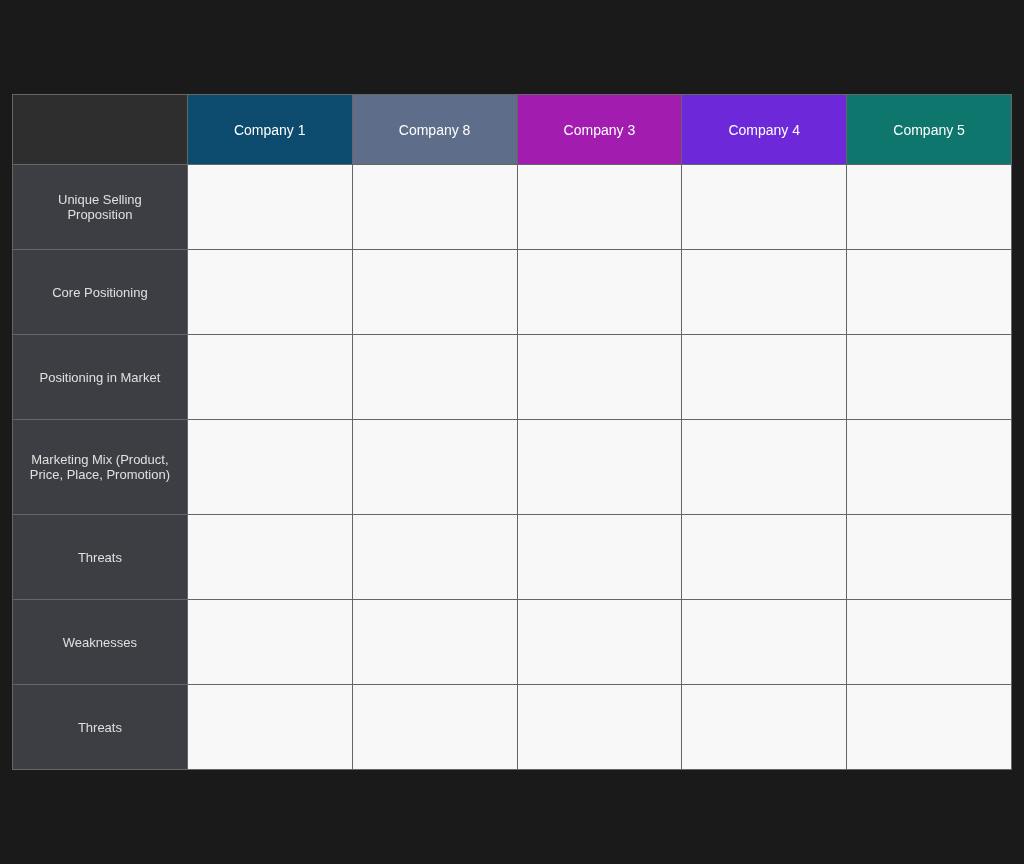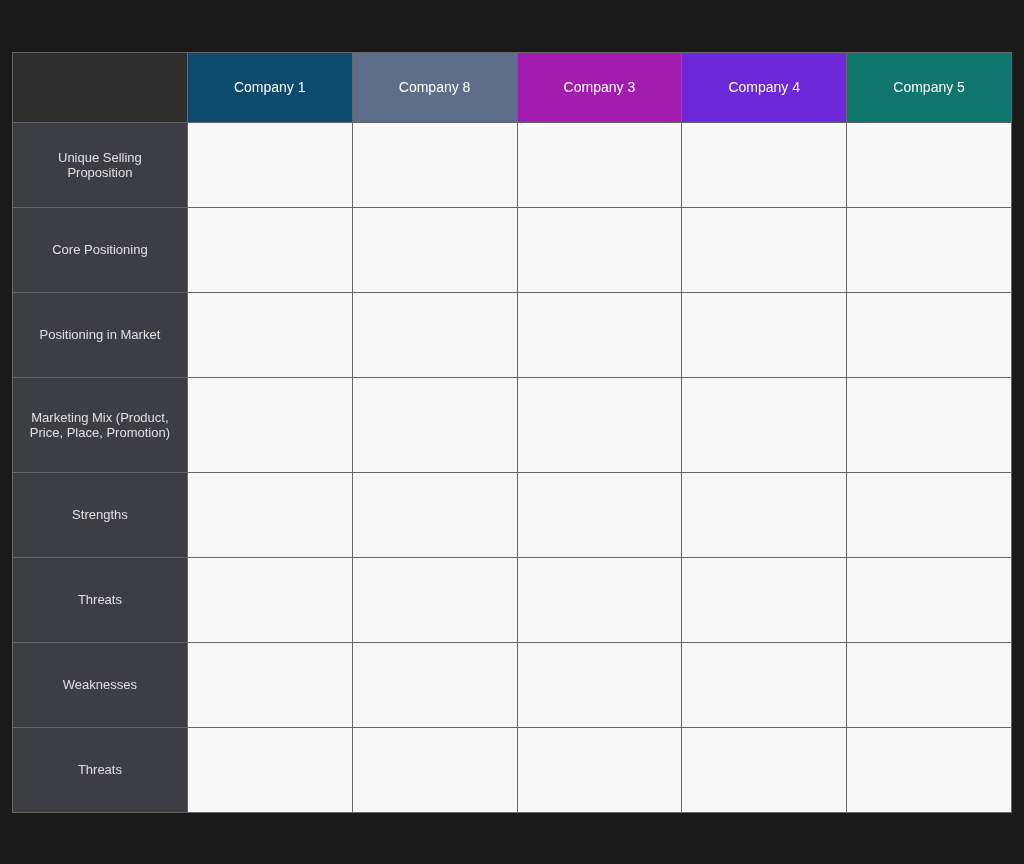--- a/index.html
+++ b/index.html
@@ -171,30 +171,20 @@
           <span>Marketing Mix (Product, Price, Place, Promotion)</span>
         </td>
         <td></td>
         <td></td>
         <td></td>
         <td></td>
         <td></td>
       </tr>
       <tr>
         <td>
-          <span>Strengths</span>
-        </td>
-        <td></td>
-        <td></td>
-        <td></td>
-        <td></td>
-        <td></td>
-      </tr>
-      <tr>
-        <td>
           <span>Threats</span>
         </td>
         <td></td>
         <td></td>
         <td></td>
         <td></td>
         <td></td>
       </tr>
       <tr>
         <td>

